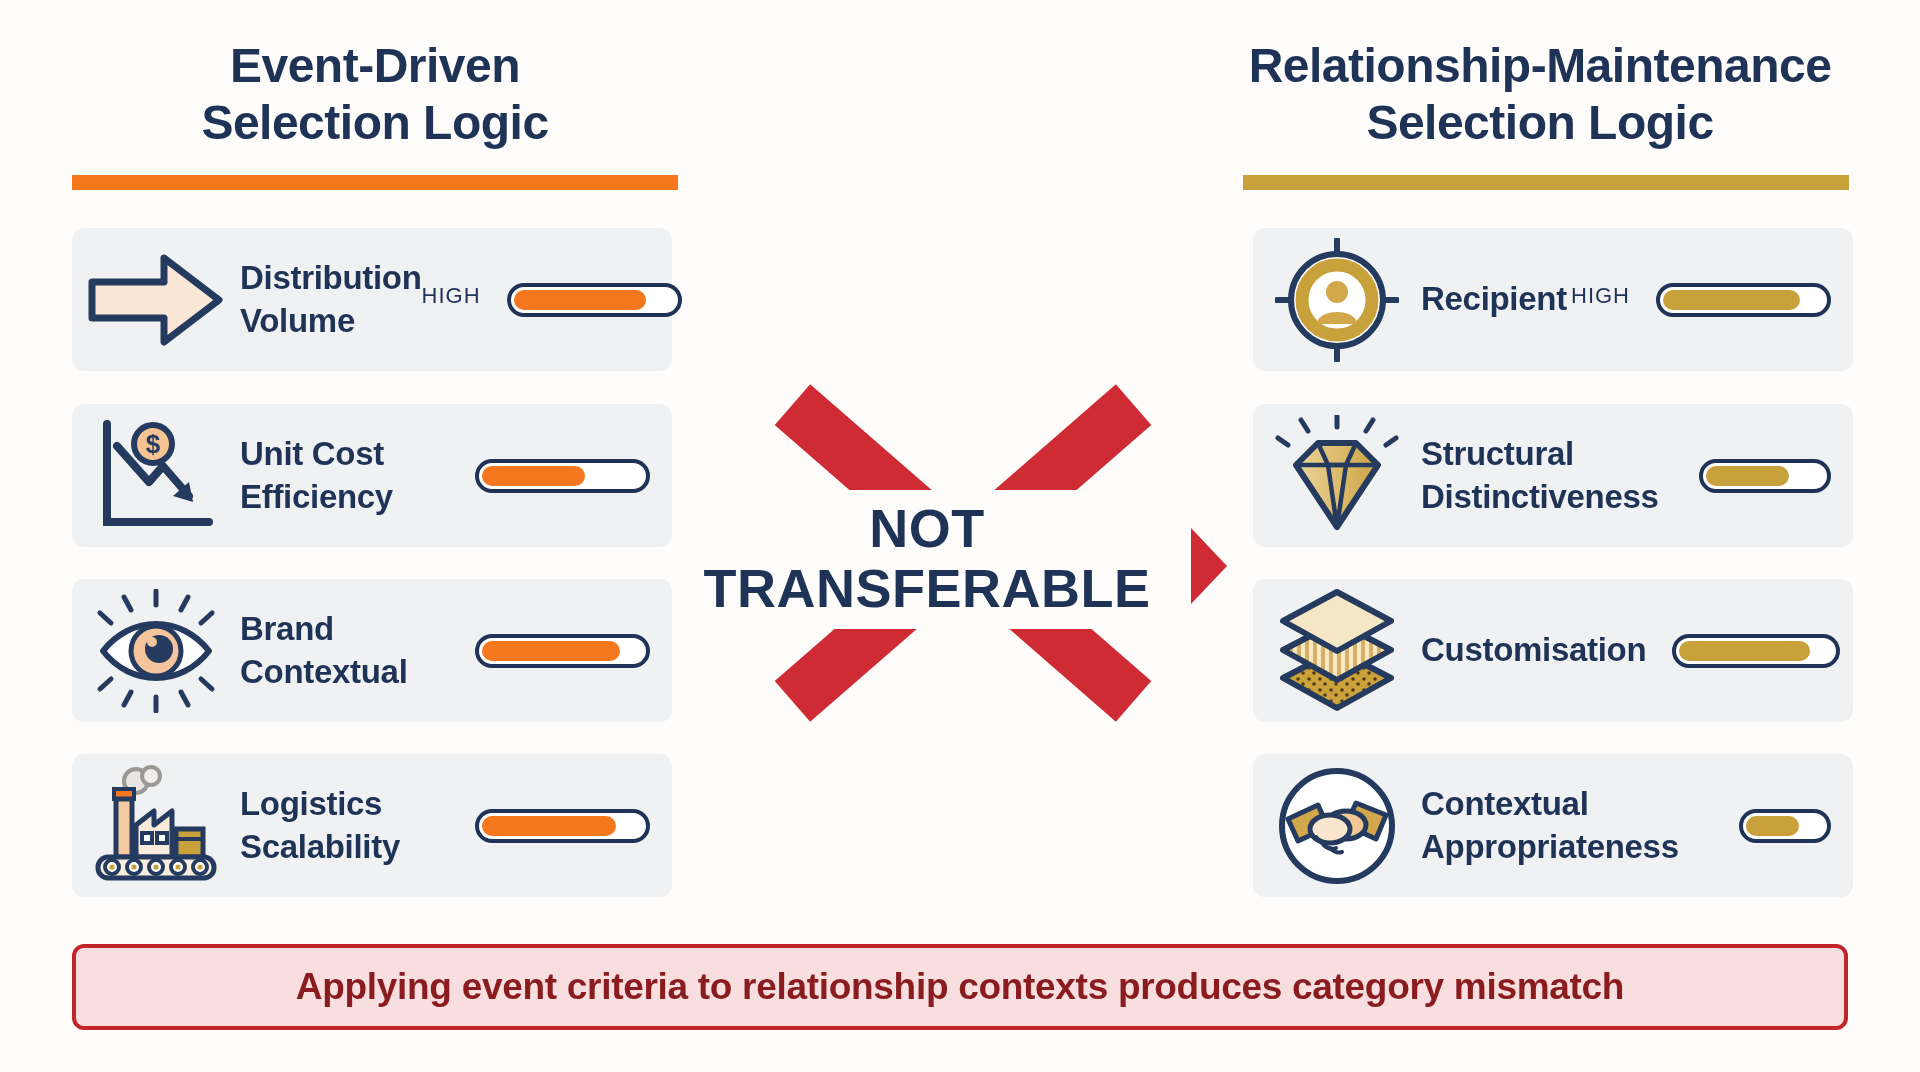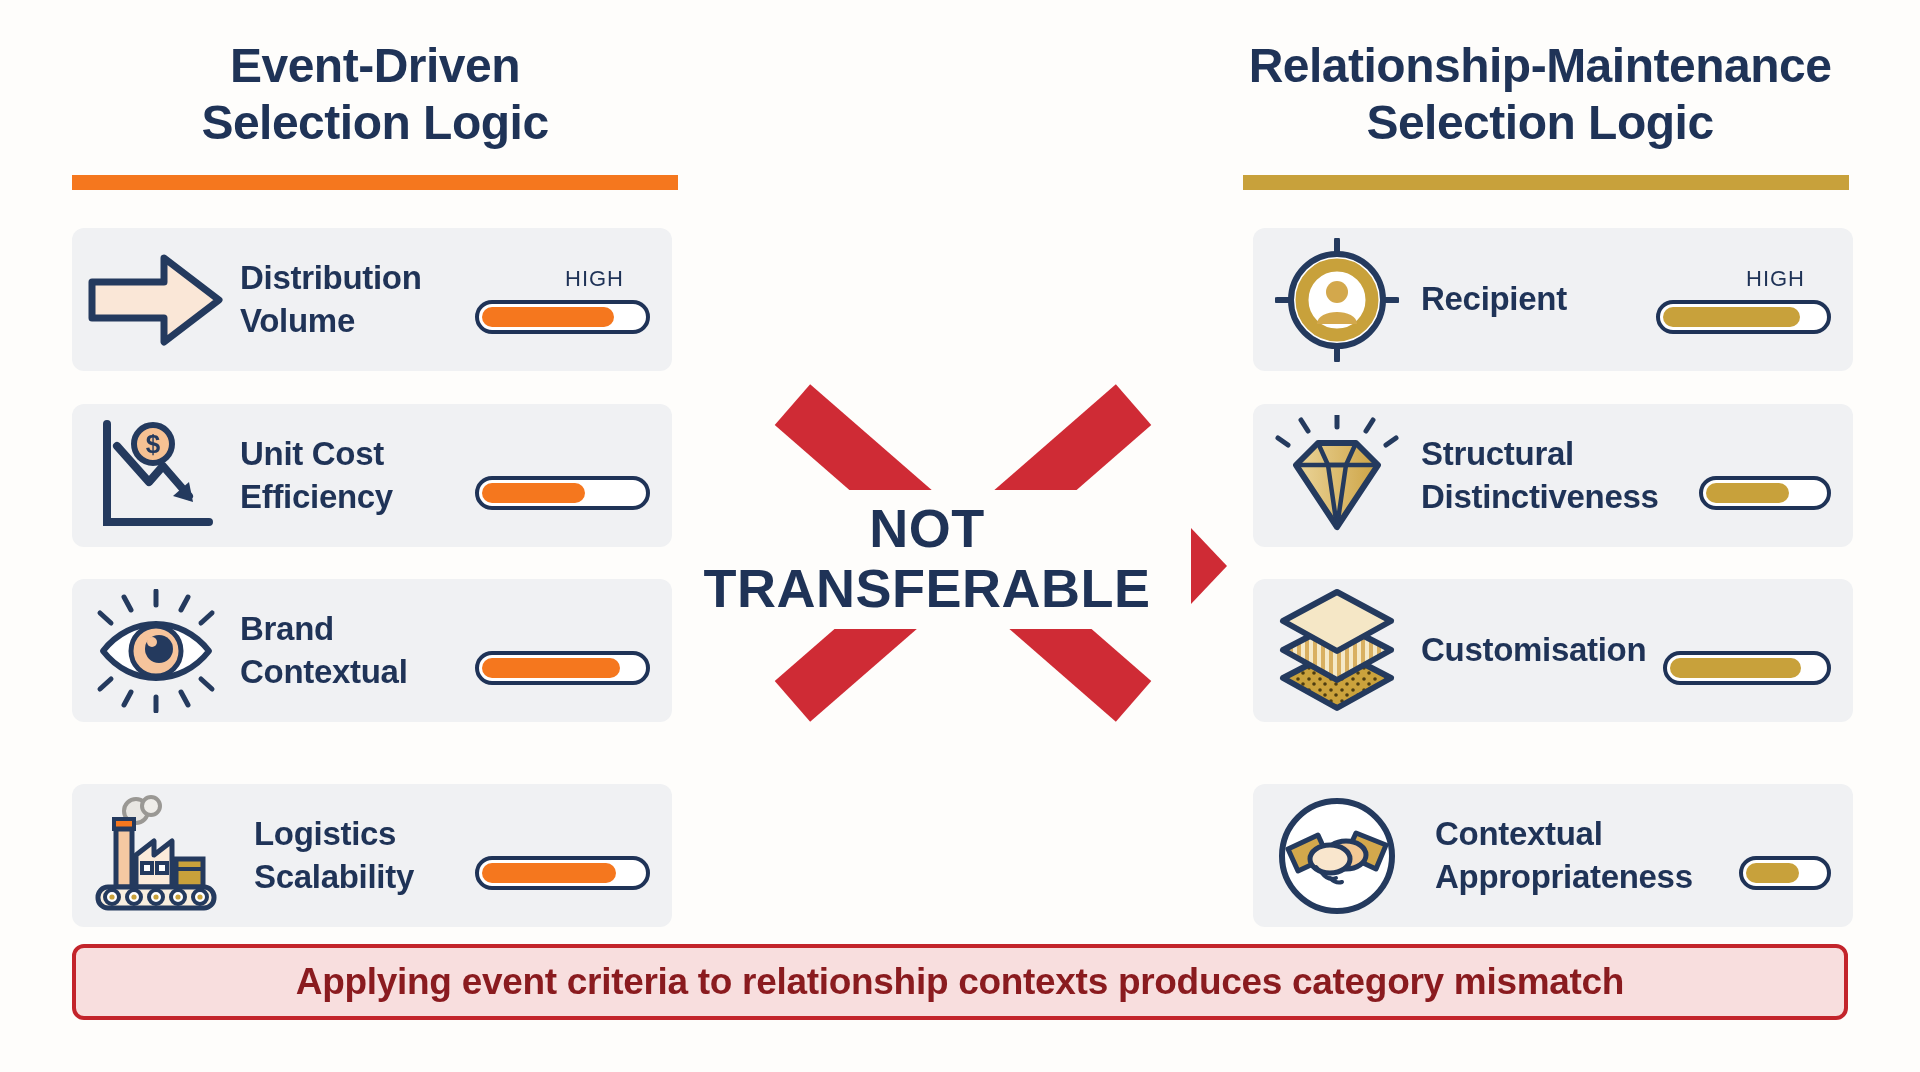--- a/index.html
+++ b/index.html
@@ -31,33 +31,33 @@
 
   
   .card{
     position:absolute;width:600px;height:143px;
     background:var(--card-bg,#F0F1F3);
     border-radius:12px;
     display:flex;align-items:center;
   }
   .card.colL{left:72px;}
   .card.colR{left:1253px;}
-  .row0{top:228px;} .row1{top:404px;} .row2{top:579px;} .row3{top:784px;gap:14px;}
+  .row0{top:228px;} .row1{top:404px;} .row2{top:579px;} .row3{top:754px;}
   .card .icon-wrap{
     width:168px;min-width:168px;height:100%;
     display:flex;align-items:center;justify-content:center;
   }
   .card .titles{
     flex:1;
     font-size:33px;font-weight:bold;line-height:1.28;
     color:var(--navy,#1F3357);
     letter-spacing:-0.3px;
   }
   .card .meter{
-    display:flex;flex-direction:column;align-items:flex-end;
+    display:flex;flex-direction:row;align-items:flex-end;
     margin-right:22px;
   }
   .level-label{
     font-size:22px;color:var(--navy,#1F3357);
     letter-spacing:1px;font-weight:500;
     margin-bottom:8px;margin-right:26px;
     min-height:26px;
   }
   .bar{
     height:34px;border:4px solid var(--navy,#1F3357);
@@ -88,21 +88,21 @@
   .tri{
     position:absolute;width:0;height:0;top:528px;
     border-top:38px solid transparent;
     border-bottom:38px solid transparent;
   }
   .tri.left{left:693px;border-right:36px solid var(--red,#CF2B35);}
   .tri.right{left:1191px;border-left:36px solid var(--red,#CF2B35);}
 
   
   .banner{
-    position:absolute;left:72px;top:944px;width:1776px;height:76px;
+    position:absolute;left:72px;top:944px;width:1776px;height:86px;
     box-sizing:border-box;
     background:var(--banner-bg,#F8DEDE);
     border:4px solid var(--banner-border,#C3242B);
     border-radius:12px;
     display:flex;align-items:center;justify-content:center;
     font-size:37px;font-weight:bold;
     color:var(--banner-text,#8A1B1F);
     letter-spacing:-0.3px;
   }
   svg .nv{stroke:#243A5E;}

